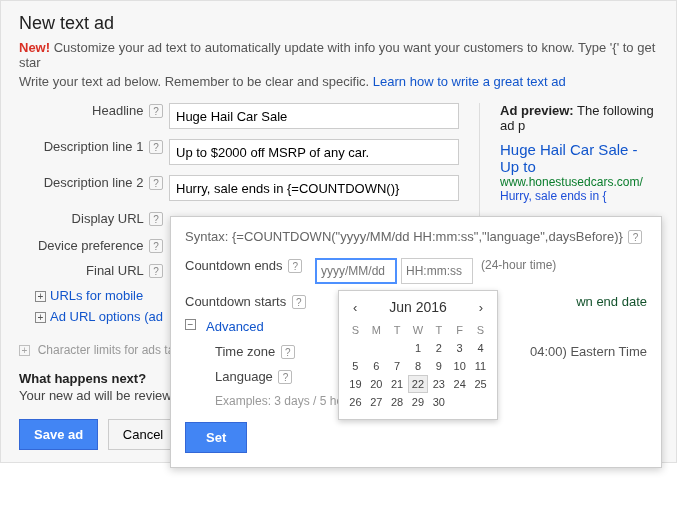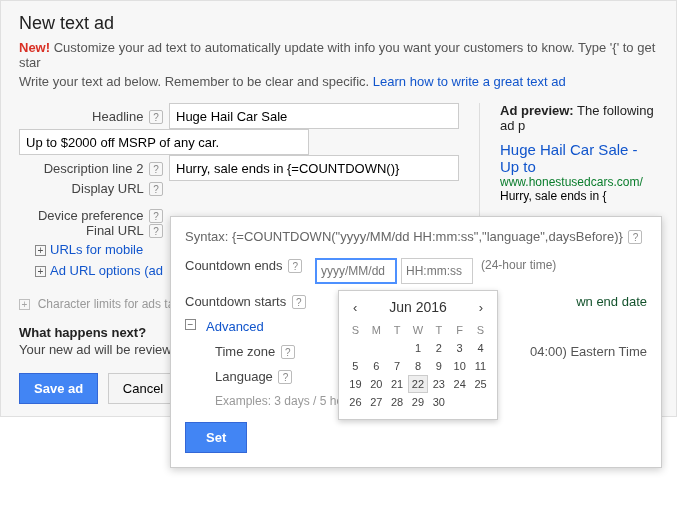--- a/index.html
+++ b/index.html
@@ -6,36 +6,36 @@
 body { font-family: Arial, sans-serif; font-size: 13px; color: #222; background: #fff; width: 677px; height: 515px; overflow: hidden; position: relative; }
 .panel { padding: 12px 18px; background: #f7f7f7; border: 1px solid #e0e0e0; }
 .title { font-size: 18px; font-weight: normal; color: #222; margin-bottom: 6px; }
 .intro { font-size: 13px; color: #555; margin-bottom: 4px; }
 .intro a { color: #1155cc; text-decoration: none; }
 .new-badge { color: #d93025; font-weight: bold; }
 .truncated { color: #555; }
 .form-area { display: flex; margin-top: 14px; }
 .left-col { width: 460px; }
 .right-col { flex: 1; padding-left: 20px; border-left: 1px solid #ddd; font-size: 13px; }
-.row { display: flex; align-items: center; }
+.row { display: flex; margin-bottom: 10px; }
 .row .lbl { width: 150px; text-align: right; font-size: 13px; color: #444; padding-right: 6px; }
 .help { display: inline-block; width: 14px; height: 14px; border: 1px solid #bbb; border-radius: 2px; font-size: 10px; line-height: 13px; text-align: center; color: #888; cursor: pointer; margin-left: 2px; }
 .text-input { flex: 1; max-width: 290px; height: 26px; border: 1px solid #ccc; padding: 0 6px; font-size: 13px; background: #fff; }
 .link-item { color: #1155cc; cursor: pointer; margin-bottom: 6px; font-size: 13px; }
 .expand-icon { display: inline-block; width: 11px; height: 11px; border: 1px solid #888; font-size: 10px; line-height: 10px; text-align: center; color: #555; margin-right: 4px; }
 .muted-label { color: #999; font-size: 12px; }
 .footer-heading { font-weight: bold; margin-top: 14px; font-size: 13px; }
 .footer-text { font-size: 13px; color: #444; margin-top: 2px; }
 .btn-row { margin-top: 16px; }
 .btn-primary { background: #4285f4; color: #fff; border: 1px solid #3367d6; padding: 7px 14px; font-size: 13px; font-weight: bold; cursor: pointer; }
 .btn-cancel { background: #f5f5f5; border: 1px solid #ccc; padding: 7px 14px; font-size: 13px; cursor: pointer; margin-left: 6px; }
 .preview-label { font-weight: bold; color: #222; }
 .preview-title { color: #1155cc; font-size: 15px; cursor: pointer; margin-top: 8px; }
 .preview-url { color: #0a7d2c; font-size: 12px; }
-.preview-desc { color: #000000; font-size: 12px; }
+.preview-desc { color: #1d4ed8; font-size: 12px; }
 
 
 .popup { position: absolute; left: 170px; top: 216px; width: 492px; background: #fff; border: 1px solid #ccc; box-shadow: 0 2px 8px rgba(0,0,0,0.2); padding: 12px 14px 14px 14px; font-size: 13px; }
 .syntax-row { color: #666; margin-bottom: 14px; }
 .popup-row { display: flex; align-items: flex-start; margin-bottom: 10px; }
 .popup-row .p-lbl { width: 130px; color: #444; }
 .date-input { width: 82px; height: 26px; border: 2px solid #4d90fe; padding: 0 4px; font-size: 12px; color: #999; }
 .time-input { width: 72px; height: 26px; border: 1px solid #ccc; padding: 0 4px; font-size: 12px; color: #999; margin-left: 4px; }
 .hint24 { color: #777; font-size: 12px; margin-left: 8px; }
 .collapse-icon { display: inline-block; width: 11px; height: 11px; border: 1px solid #888; font-size: 10px; line-height: 9px; text-align: center; color: #555; margin-right: 4px; }
@@ -72,20 +72,21 @@
     <a href="#">Learn how to write a great text ad</a>
   </div>
 
   <div class="form-area">
     <div class="left-col">
       <div class="row">
         <div class="lbl"><span>Headline</span> <span class="help">?</span></div>
         <input class="text-input" value="Huge Hail Car Sale" style="">
       </div>
       <div class="row">
+        <div class="lbl"><span>Description line 1</span> <span class="help">?</span></div>
         <input class="text-input" value="Up to $2000 off MSRP of any car." style="">
       </div>
       <div class="row">
         <div class="lbl"><span>Description line 2</span> <span class="help">?</span></div>
         <input class="text-input" value="Hurry, sale ends in {=COUNTDOWN()}" style="">
       </div>
       <div class="row">
         <div class="lbl"><span>Display URL</span> <span class="help">?</span></div>
       </div>
       <div class="row" style="margin-top:12px;">

